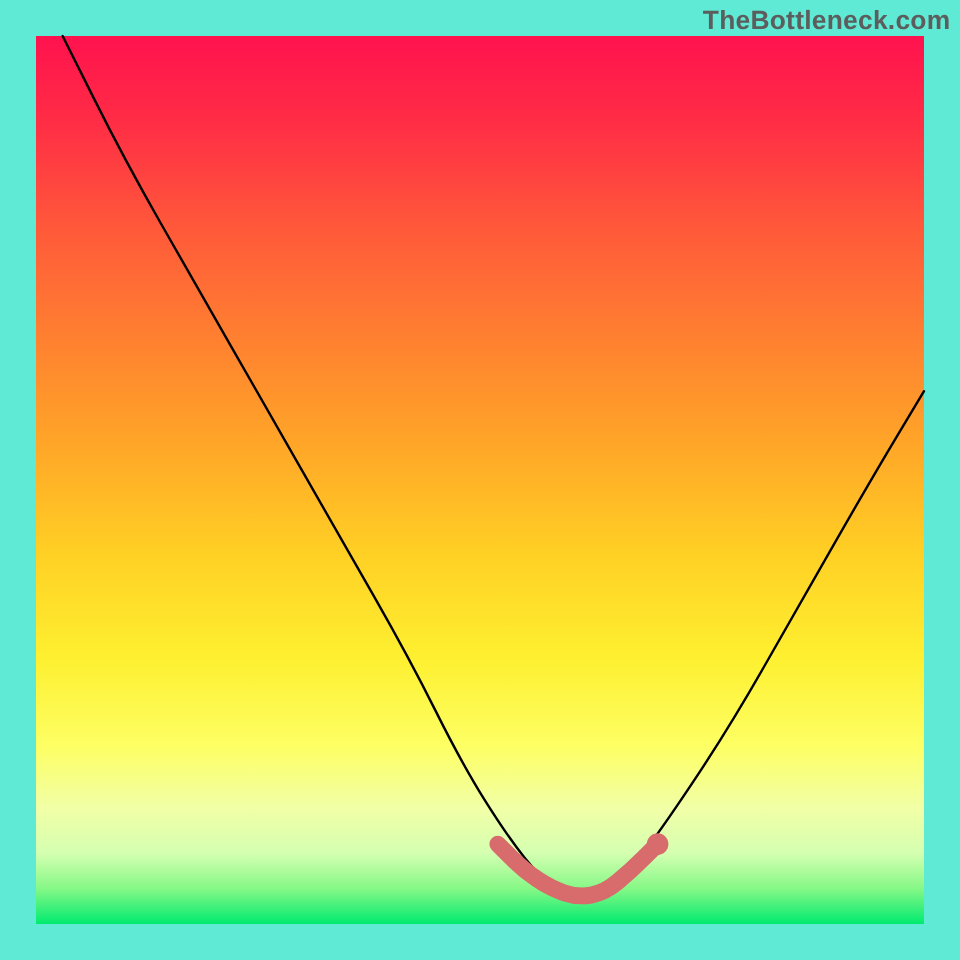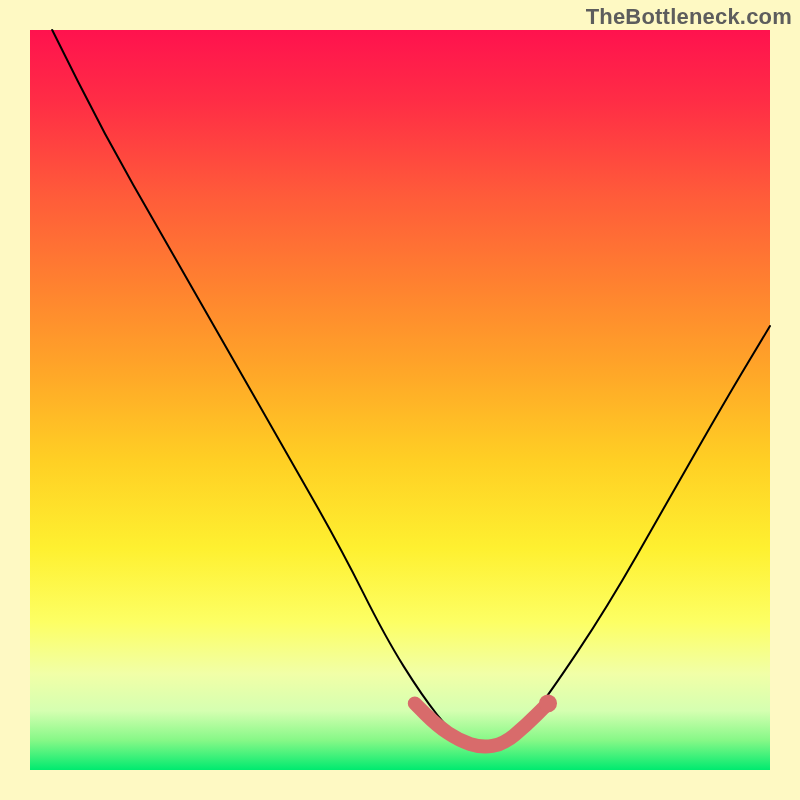--- a/index.html
+++ b/index.html
@@ -9,21 +9,21 @@
     height: 800px;
     background: #000;
     overflow: hidden;
   }
   .frame {
     position: absolute;
     left: 0;
     top: 0;
     width: 800px;
     height: 800px;
-    background: #fef9c3;
+    background: #5eead4;
   }
   .plot-area {
     position: absolute;
     left: 30px;
     top: 30px;
     width: 740px;
     height: 740px;
     
     background: linear-gradient(
       to bottom,

